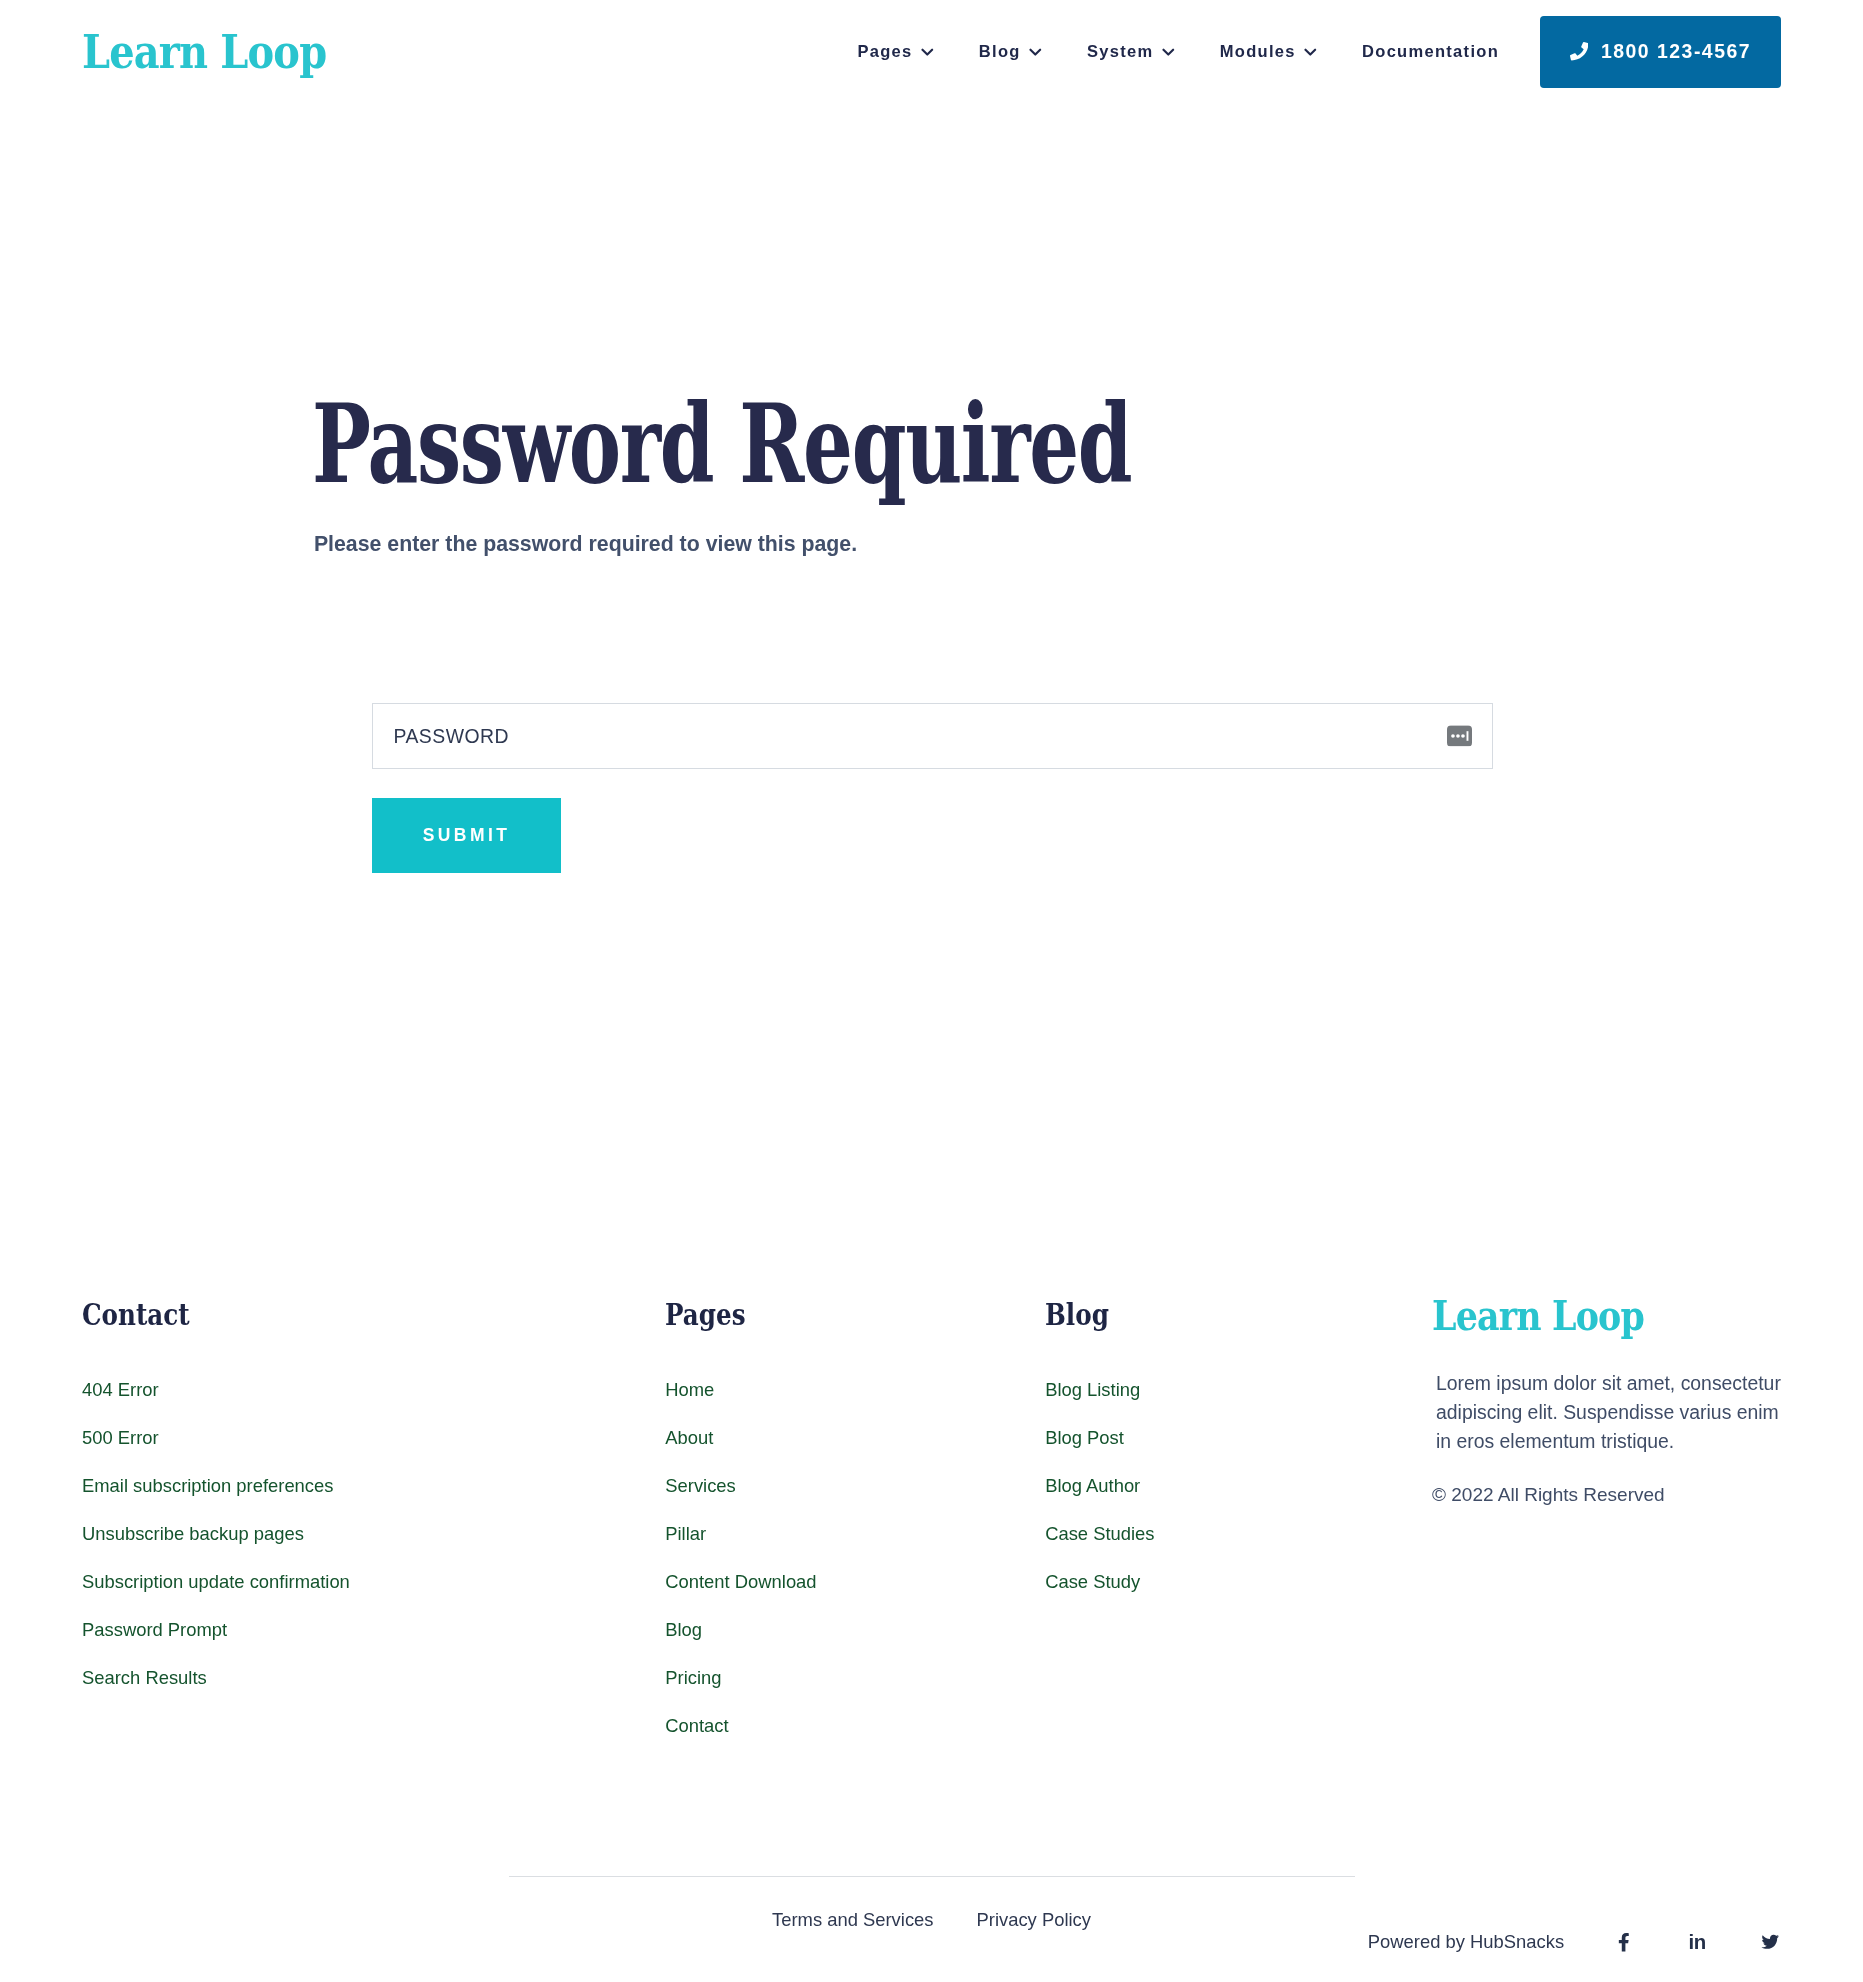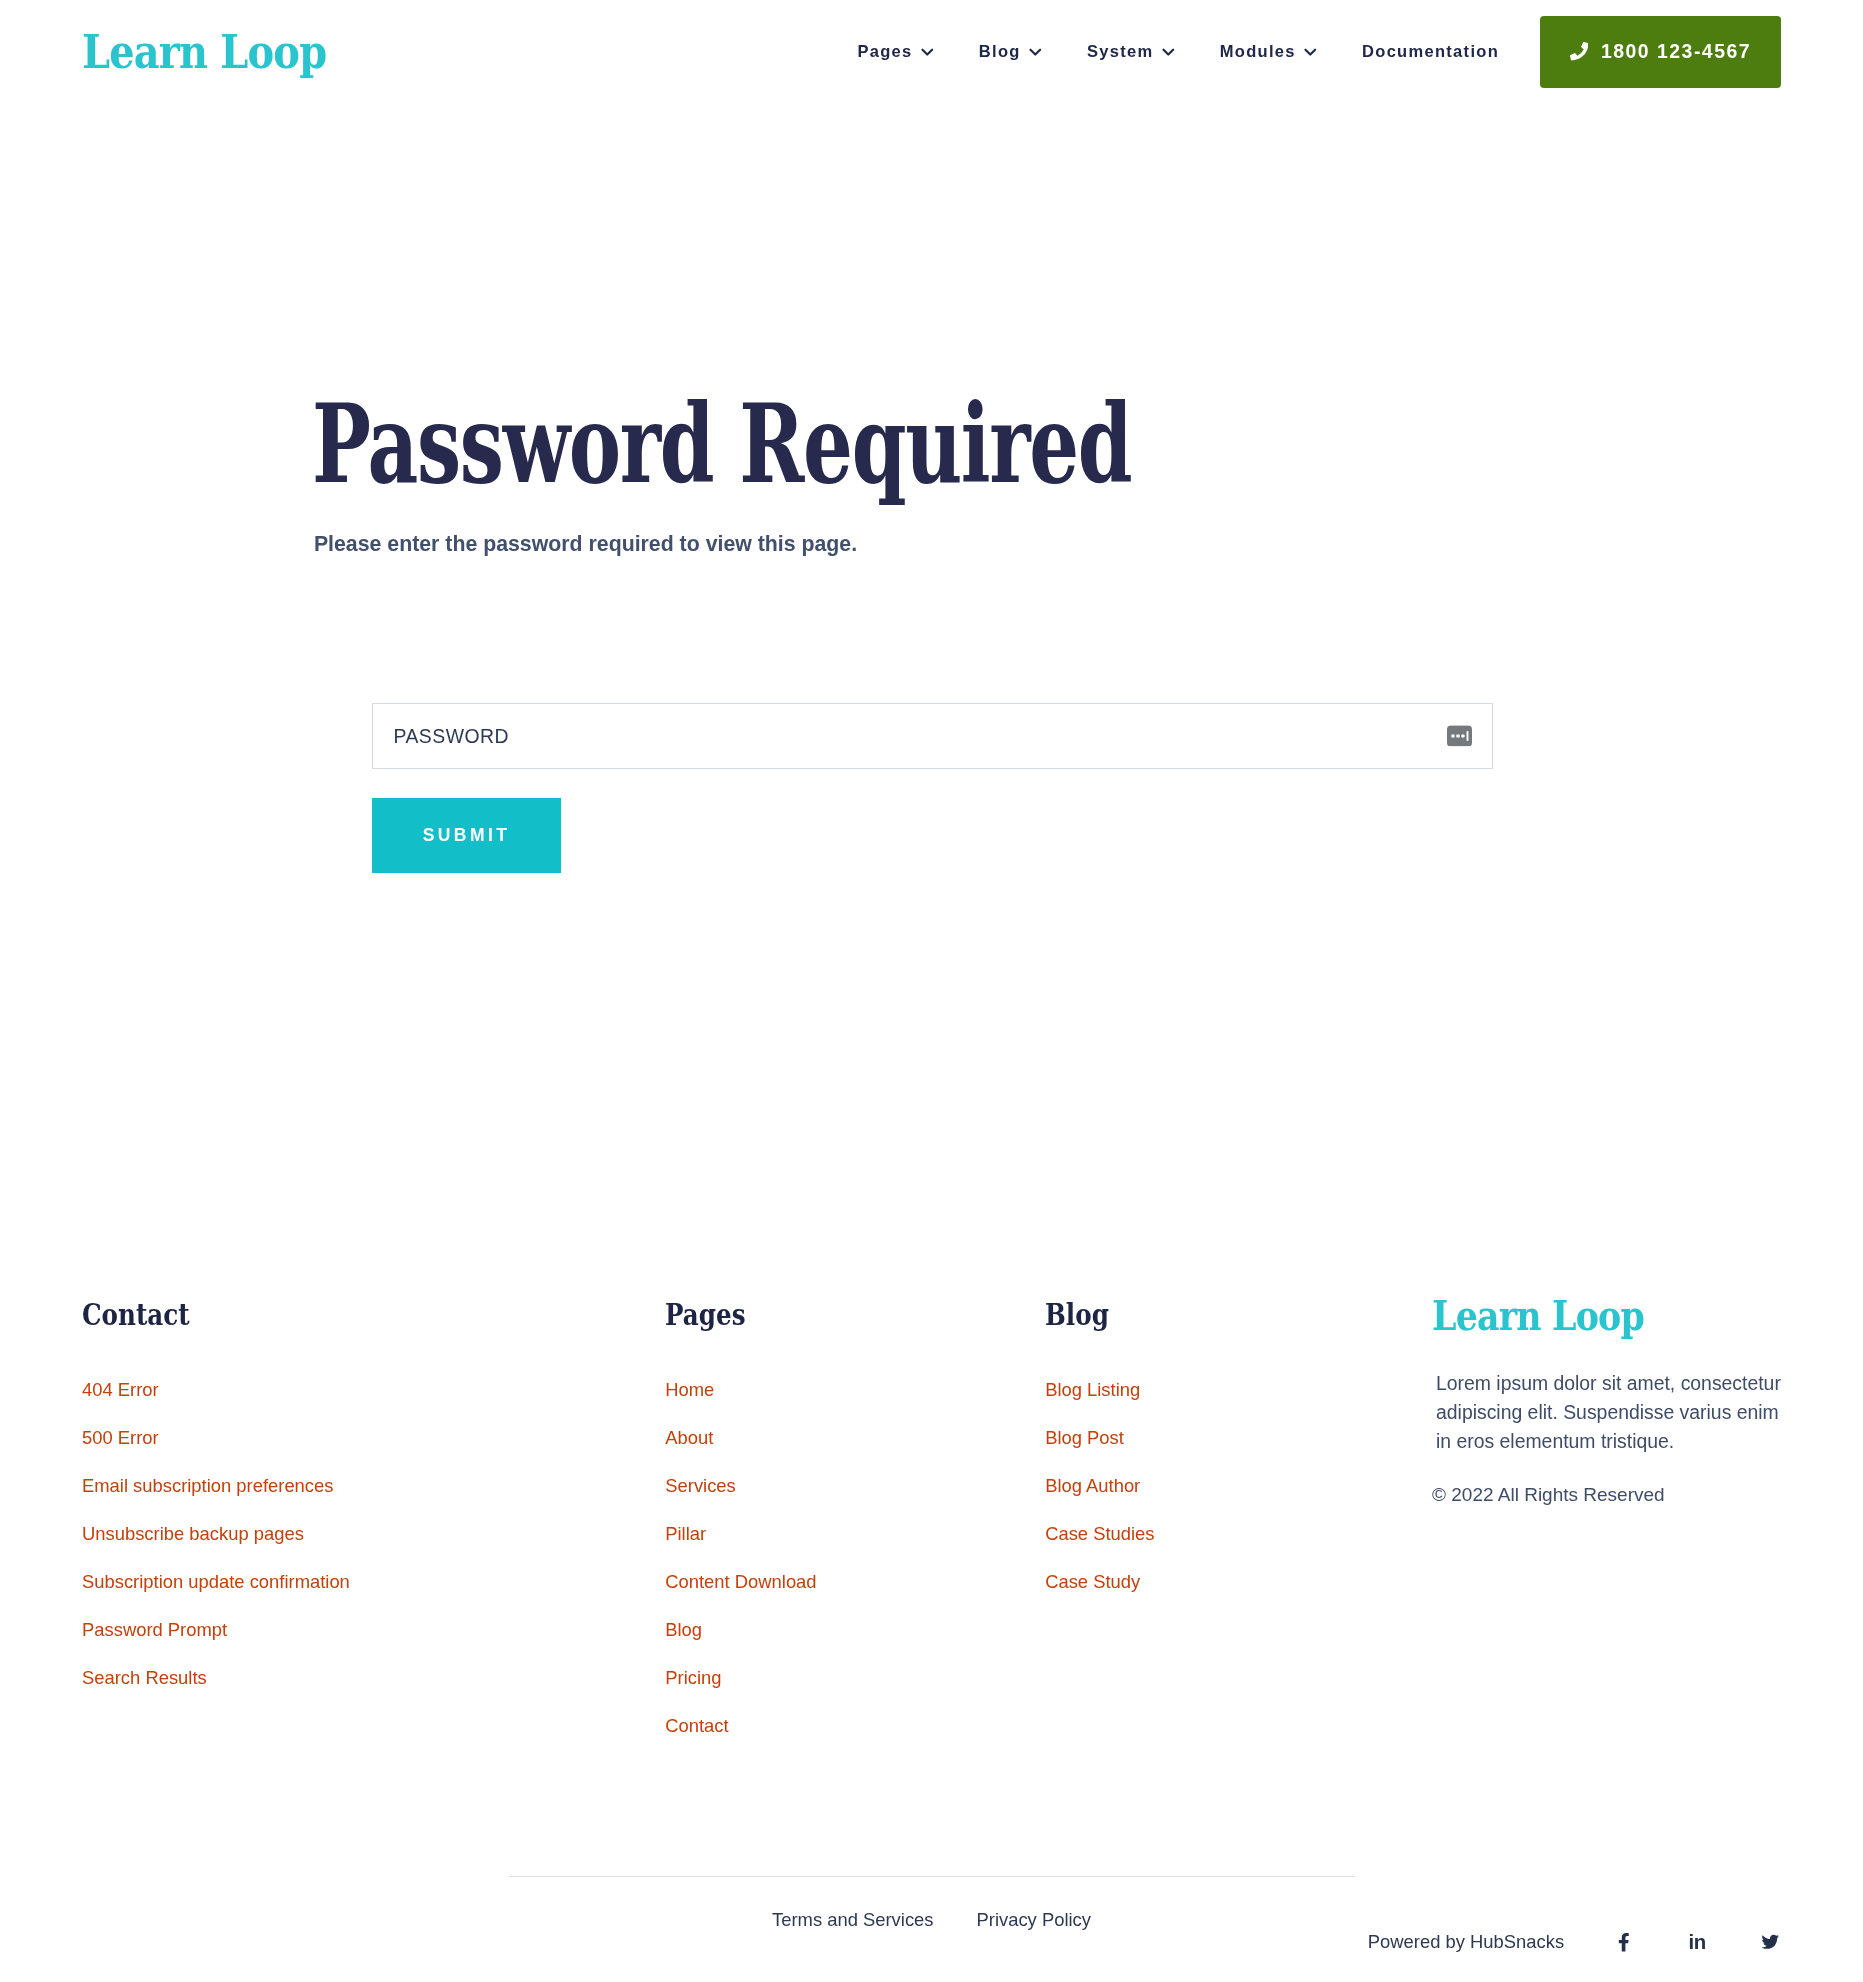--- a/index.html
+++ b/index.html
@@ -33,21 +33,21 @@
   .nav { margin-left: auto; display: flex; align-items: center; gap: 45px; }
   .nav-item {
     display: flex; align-items: center; gap: 8.7px;
     font-size: 16.5px; font-weight: 700; letter-spacing: 1.3px;
     color: #20284a; text-decoration: none; cursor: pointer; white-space: nowrap;
   }
   .phone-btn {
     margin-left: 41px;
     display: flex; align-items: center; gap: 12.6px;
     height: 72px; padding: 0 30px;
-    background: #4d7c0f; color: #ffffff;
+    background: #0369a1; color: #ffffff;
     border: none; border-radius: 3.9px;
     font-family: "Liberation Sans", sans-serif;
     font-size: 19.4px; font-weight: 700; letter-spacing: 1.5px;
     cursor: pointer; white-space: nowrap;
   }
 
   
   .hero-text { padding: 287px 82px 0 312px; }
   .page-title {
     margin: 0;
@@ -102,21 +102,21 @@
     font-weight: 700;
     font-size: 29px;
     color: #1e2544;
     transform: scaleX(.85);
     transform-origin: left top;
     white-space: nowrap;
   }
   .flink {
     display: block;
     font-size: 18.4px;
-    color: #c2410c;
+    color: #14532d;
     text-decoration: none;
     margin-bottom: 26px;
     cursor: pointer;
   }
   .brand-logo {
     display: block;
     margin: -5.8px 0 29px 0;
     font-family: "DejaVu Serif", serif;
     font-weight: 700;
     font-size: 41px;

